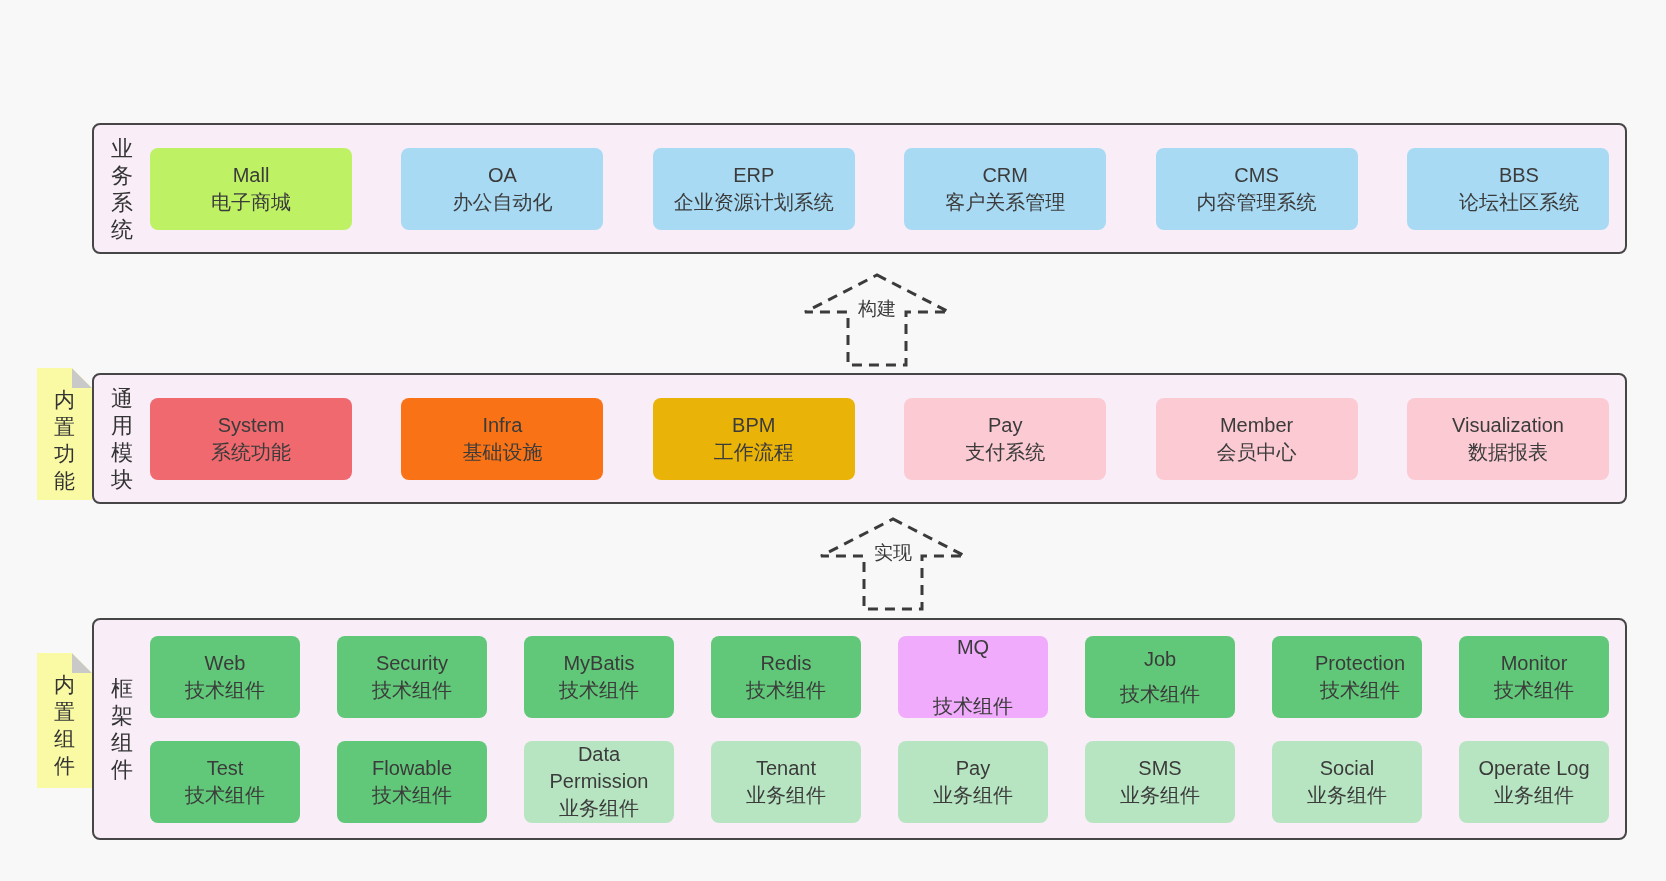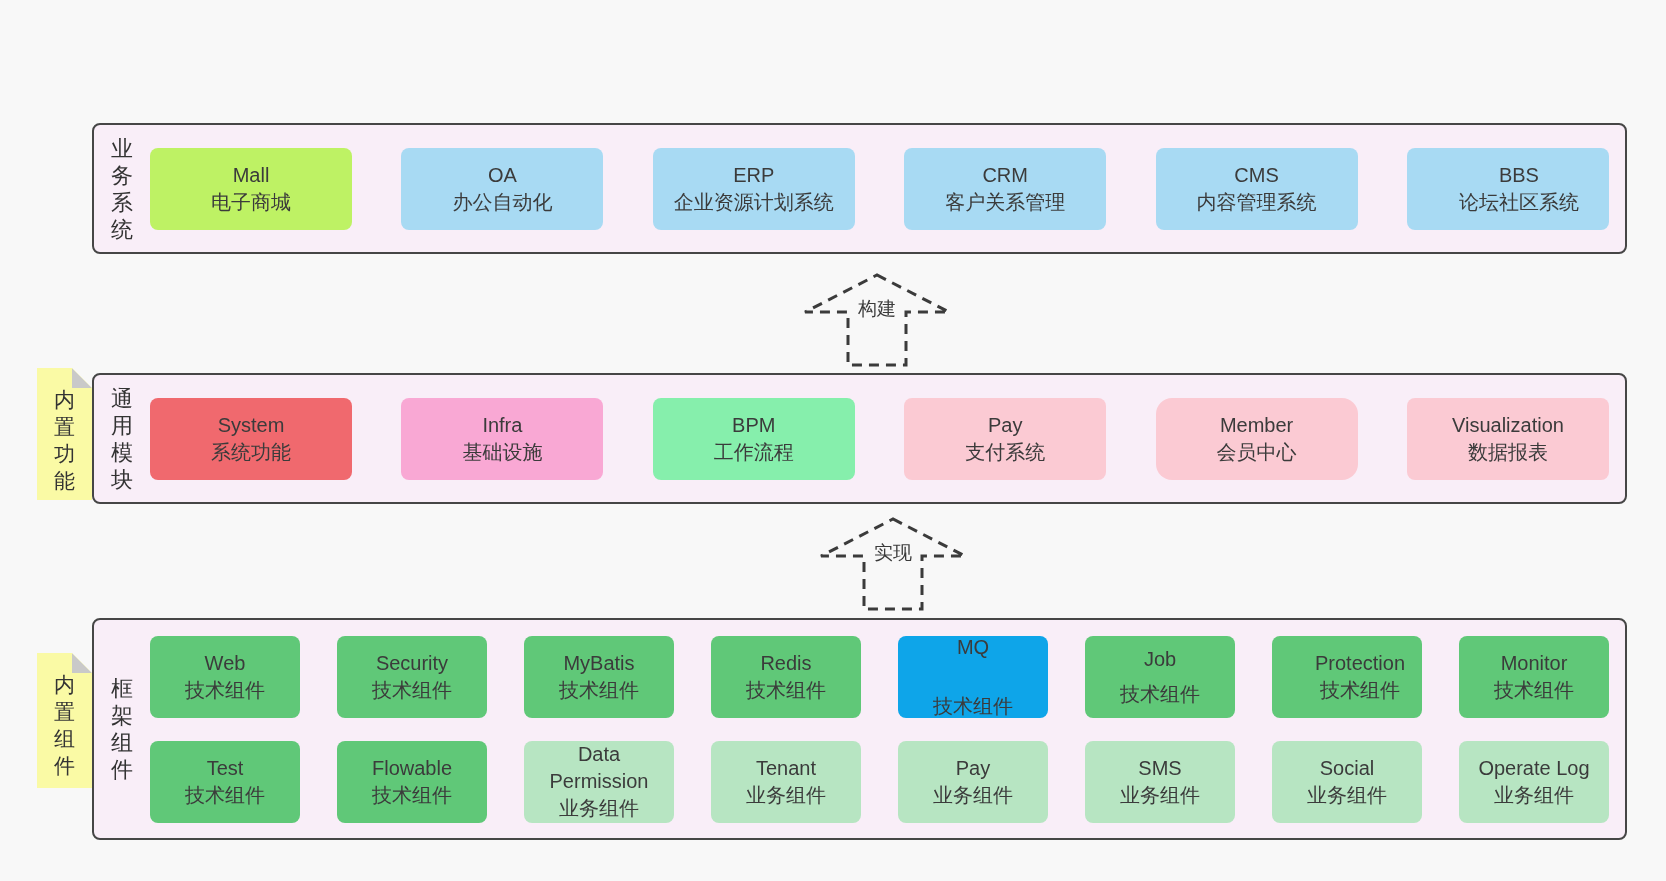--- a/index.html
+++ b/index.html
@@ -111,33 +111,33 @@
           <div>模</div>
           <div>块</div>
         </div>
     </div>
     <div class="rows">
         <div class="box-row">
           <div class="box w202" style="background: rgb(240, 105, 110);">
             <div class="t1">System</div>
             <div class="t2">系统功能</div>
           </div>
-          <div class="box w202" style="background: #f9a8d4;">
+          <div class="box w202" style="background: #f97316;">
             <div class="t1">Infra</div>
             <div class="t2">基础设施</div>
           </div>
-          <div class="box w202" style="background: #86efac;">
+          <div class="box w202" style="background: #eab308;">
             <div class="t1">BPM</div>
             <div class="t2">工作流程</div>
           </div>
           <div class="box w202" style="background: rgb(251, 202, 211);">
             <div class="t1">Pay</div>
             <div class="t2">支付系统</div>
           </div>
-          <div class="box w202" style="background: rgb(251, 202, 211); border-radius: 16px;">
+          <div class="box w202" style="background: rgb(251, 202, 211);">
             <div class="t1">Member</div>
             <div class="t2">会员中心</div>
           </div>
           <div class="box w202" style="background: rgb(251, 202, 211);">
             <div class="t1">Visualization</div>
             <div class="t2">数据报表</div>
           </div>
         </div>
       </div>
   </section>
@@ -179,21 +179,21 @@
             <div class="t2">技术组件</div>
           </div>
           <div class="box w150" style="background: rgb(96, 200, 120);">
             <div class="t1">MyBatis</div>
             <div class="t2">技术组件</div>
           </div>
           <div class="box w150" style="background: rgb(96, 200, 120);">
             <div class="t1">Redis</div>
             <div class="t2">技术组件</div>
           </div>
-          <div class="box w150" style="background: #0ea5e9; gap: 32px;">
+          <div class="box w150" style="background: #f0abfc; gap: 32px;">
             <div class="t1">MQ</div>
             <div class="t2">技术组件</div>
           </div>
           <div class="box w150" style="background: rgb(96, 200, 120); gap: 8px;">
             <div class="t1">Job</div>
             <div class="t2">技术组件</div>
           </div>
           <div class="box w150" style="background: rgb(96, 200, 120); padding-left: 32px;">
             <div class="t1">Protection</div>
             <div class="t2">技术组件</div>

